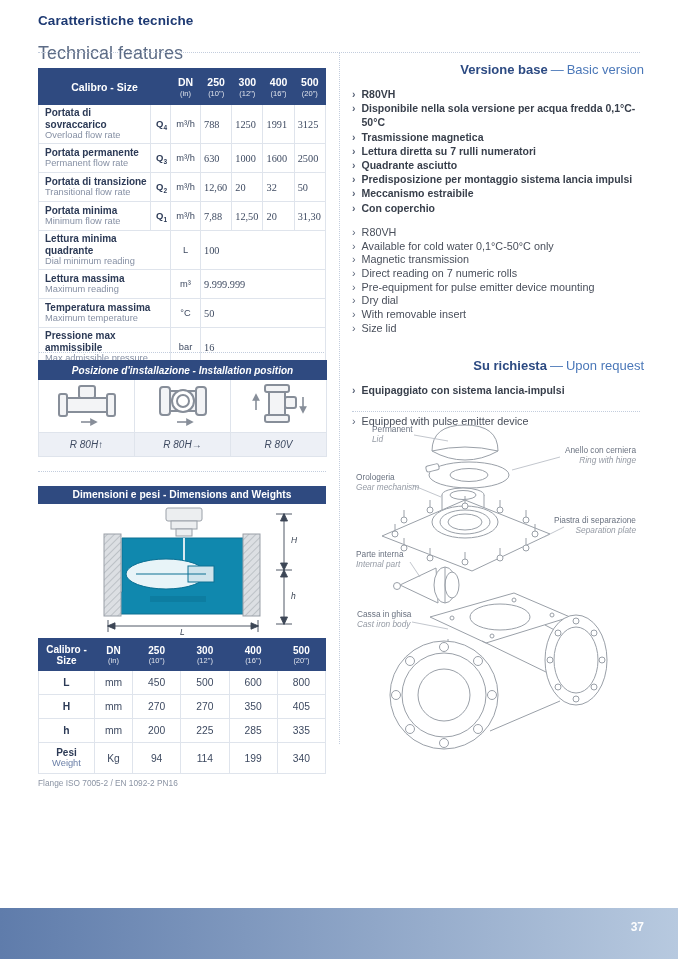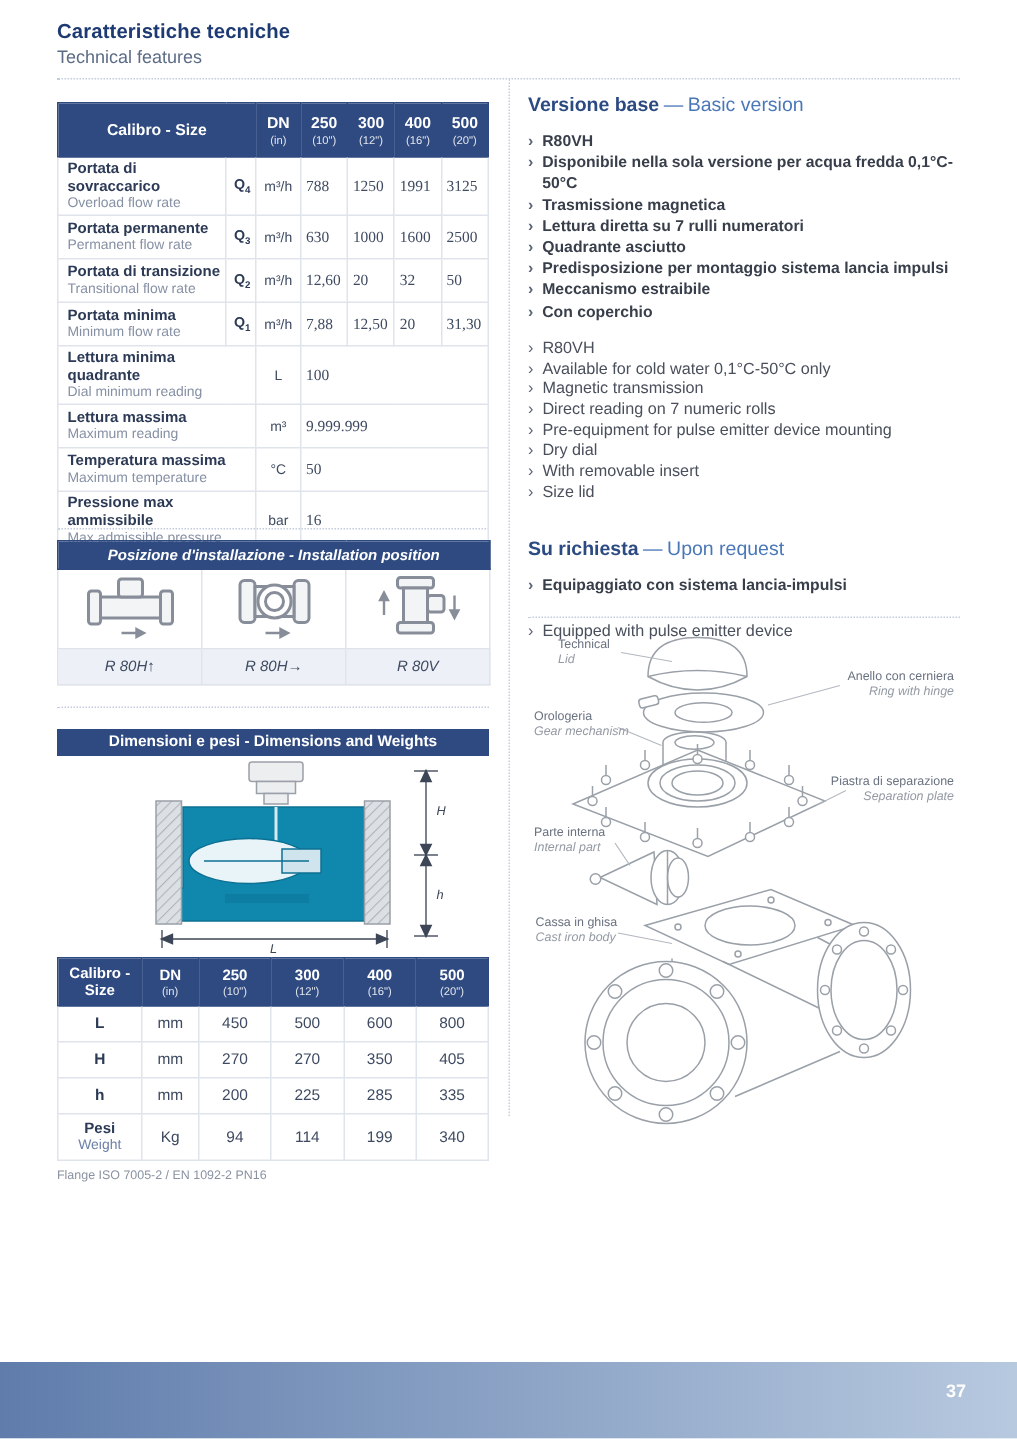--- a/index.html
+++ b/index.html
@@ -2,21 +2,21 @@
 <html><head>
 <meta charset="utf-8">
 <style>
   * { margin:0; padding:0; box-sizing:border-box; }
   body { background:#e8e8e8; font-family:"Liberation Sans", sans-serif; }
   .page { position:relative; width:678px; height:959px; background:#ffffff; overflow:hidden; font-family:"Liberation Sans", sans-serif; }
 
   
   .title-block { position:absolute; left:38px; top:13px; }
   .title-it { font-size:13.5px; font-weight:bold; color:#1e3a73; letter-spacing:.1px; }
-  .title-en { font-size:12px; color:#5d6c86; margin-top:3px; }
+  .title-en { font-size:18px; color:#5d6c86; margin-top:15px; }
 
   
   .sep { position:absolute; border-top:1px dotted #c3cddd; }
   .sep-top { left:38px; width:602px; top:52px; }
   .sep-l1 { left:38px; width:288px; top:352px; }
   .sep-l2 { left:38px; width:288px; top:471px; }
   .sep-r1 { left:352px; width:288px; top:411px; }
   .vsep { position:absolute; left:339px; top:52px; height:692px; border-left:1px dotted #c3cddd; }
 
   
@@ -54,21 +54,21 @@
   .t3 td { border:1px solid #dfe4ec; height:24px; text-align:center; vertical-align:middle; font-size:10.3px; color:#3e4a61; }
   .t3 .dname { font-weight:bold; color:#2c3a56; }
   .t3 .wrow td { height:31px; }
   .w-it { font-size:10px; font-weight:bold; color:#2c3a56; line-height:11px; }
   .w-en { font-size:9.3px; color:#6c80a8; line-height:11px; }
 
   .footnote { position:absolute; left:38px; top:778px; font-size:8.3px; color:#8a93a3; }
 
   
   .right-col { position:absolute; left:352px; top:62px; width:292px; }
-  .sec-title { font-size:13px; margin-bottom:10px; }
+  .sec-title { font-size:13px; margin-bottom:10px;text-align:right; }
   .sec-title .ti { font-weight:bold; color:#2c4a82; }
   .sec-title .dash { color:#4a77b8; margin:0 3px; }
   .sec-title .te { color:#4a77b8; }
   .blist { margin-bottom:11px; }
   .bi { display:flex; gap:6px; font-size:10.5px; line-height:14.2px; color:#383f4b; }
   .bi .b { color:#5a6478; flex:0 0 auto; }
   .blist-bold .bi { font-weight:bold; }
   .blist-en .bi { font-weight:normal; color:#494f5b; line-height:13.7px; font-size:10.8px; }
   .gap-lg { height:12px; }
   .single-gap { height:6px; }
@@ -595,21 +595,21 @@
       <g stroke="#b3b8c0" stroke-width="0.8">
         <line x1="62" y1="20" x2="96" y2="26"></line>
         <line x1="208" y1="42" x2="160" y2="55"></line>
         <line x1="60" y1="70" x2="89" y2="82"></line>
         <line x1="212" y1="112" x2="192" y2="122"></line>
         <line x1="58" y1="147" x2="68" y2="162"></line>
         <line x1="60" y1="207" x2="96" y2="214"></line>
       </g>
     </svg>
     <div class="ex-label" style="left:20px; top:9px;">
-      <div>Technical</div>
+      <div>Permanent</div>
         <div class="en">Lid</div>
     </div>
     <div class="ex-label ex-right" style="right:4px; top:30px; width:110px;">
       <div>Anello con cerniera</div>
         <div class="en">Ring with hinge</div>
     </div>
     <div class="ex-label" style="left:4px; top:57px;">
       <div>Orologeria</div>
         <div class="en">Gear mechanism</div>
     </div>

